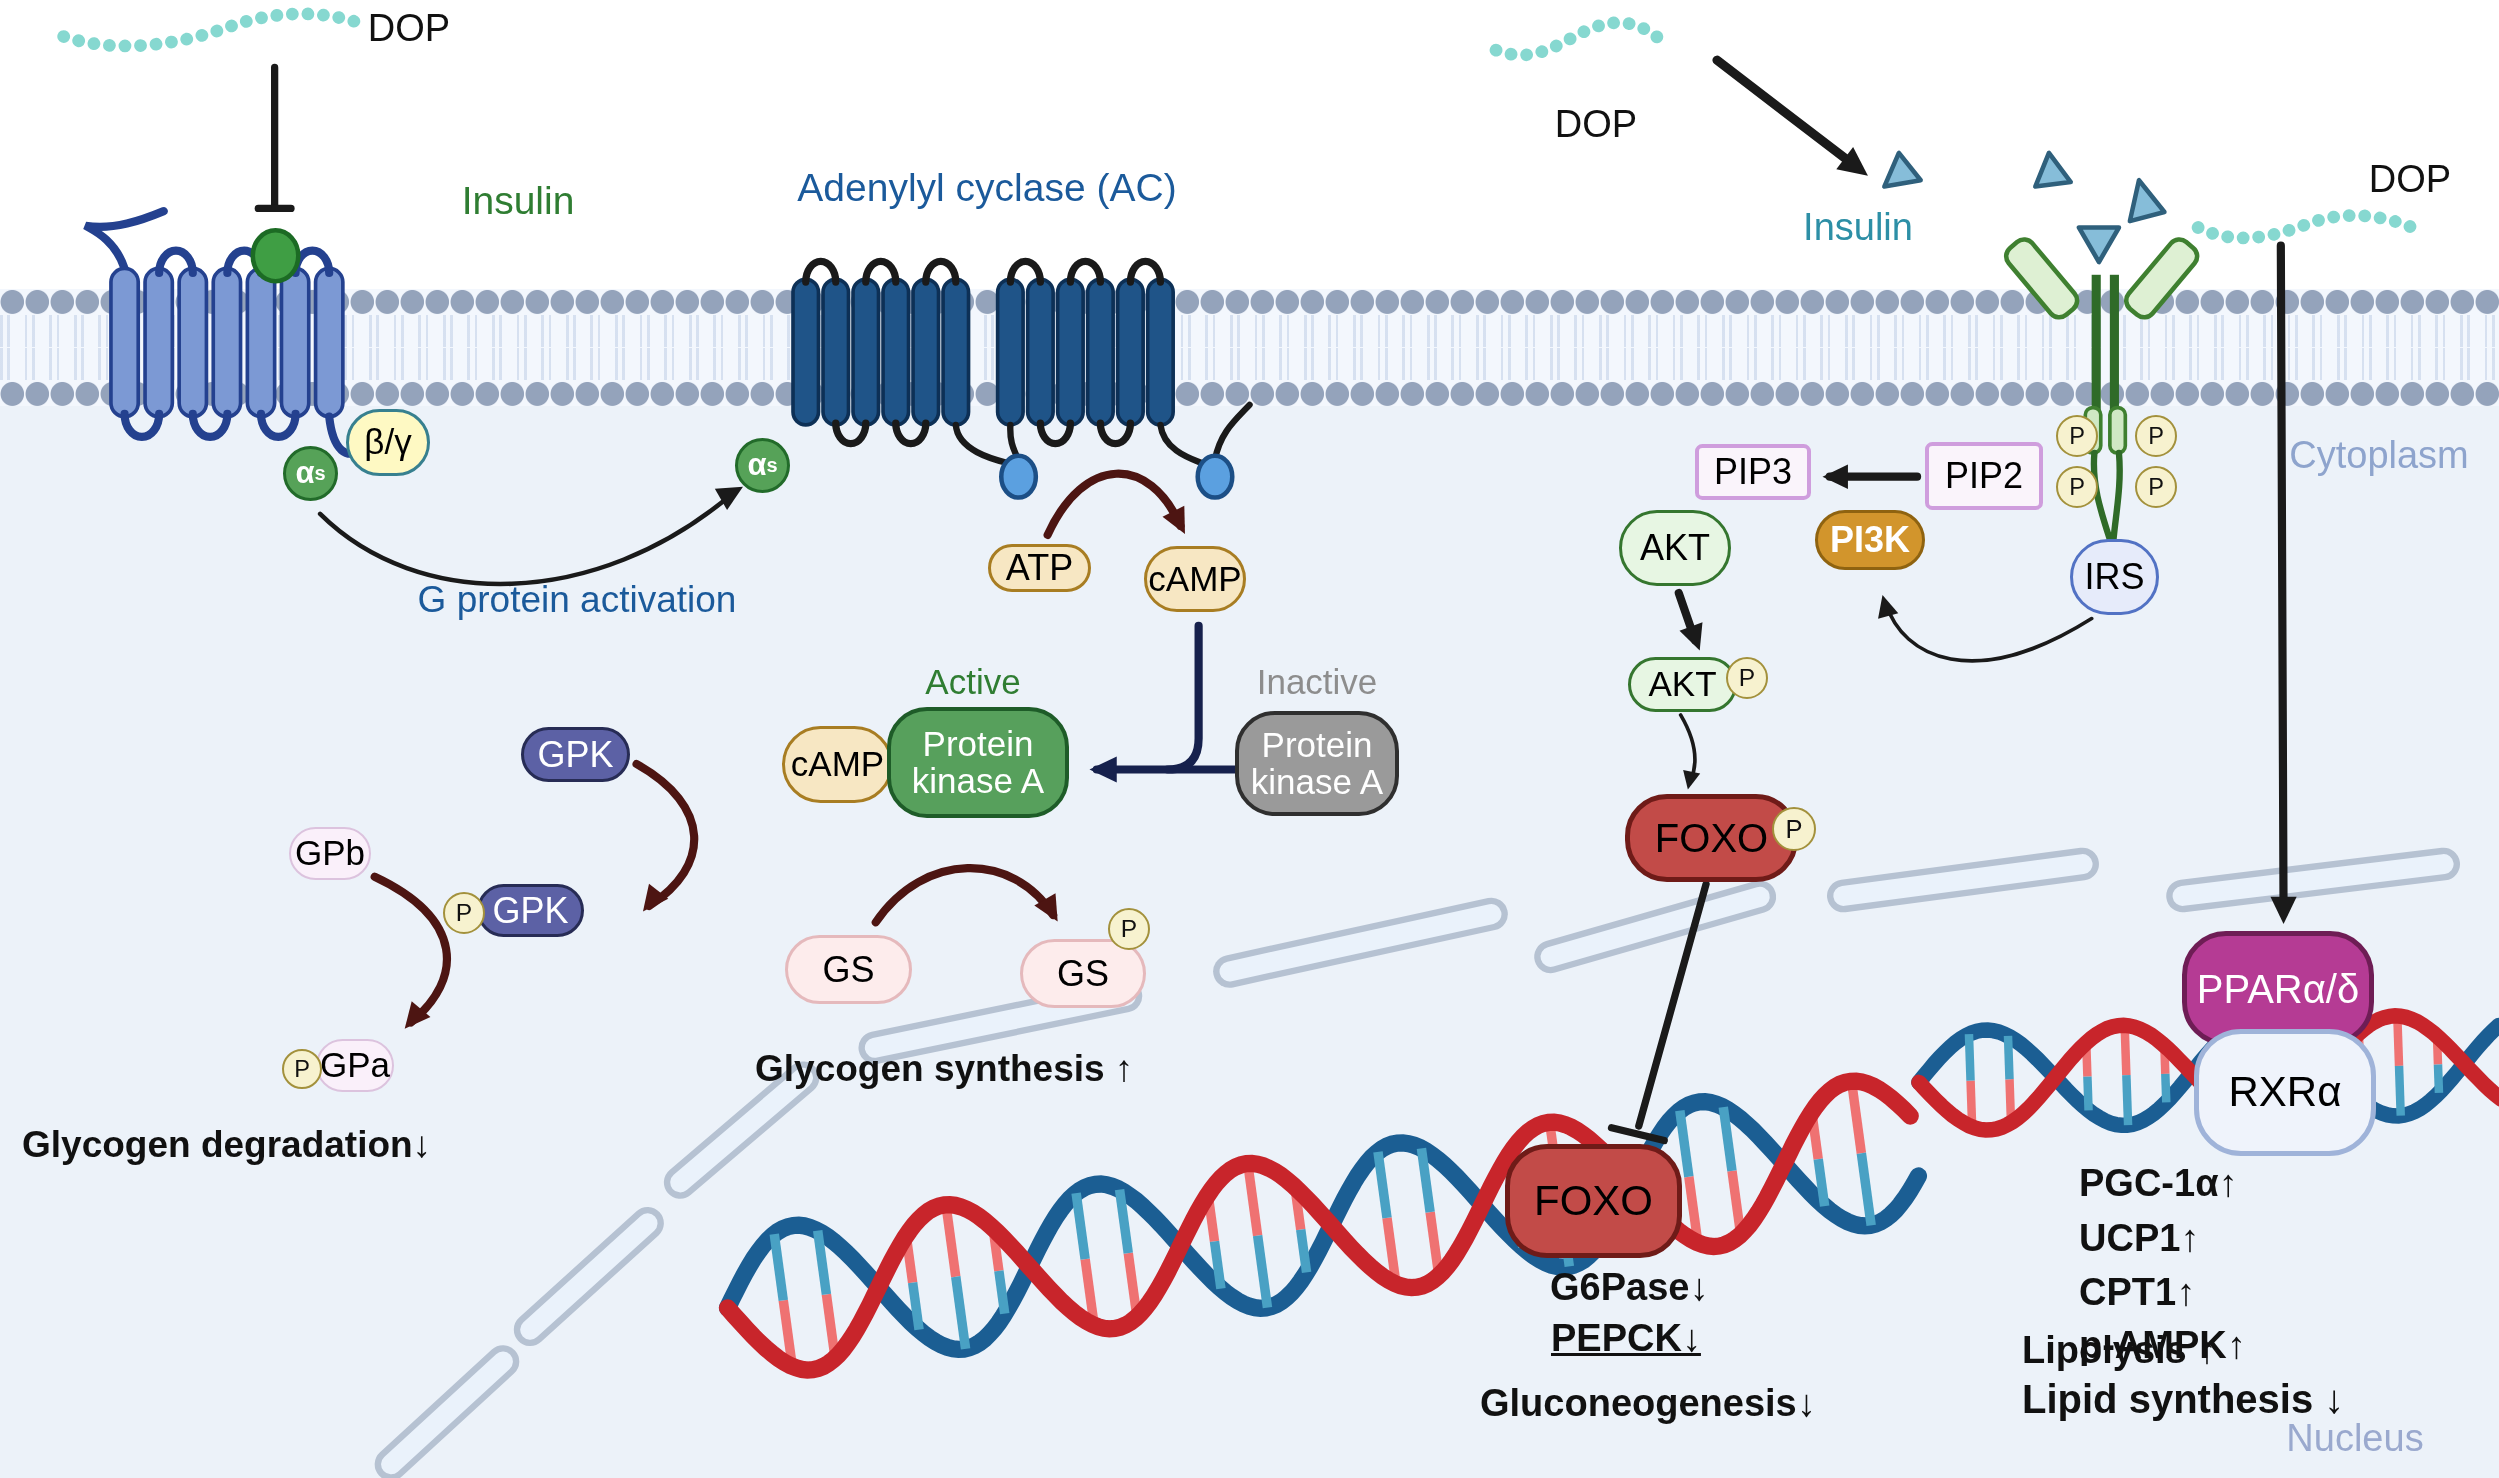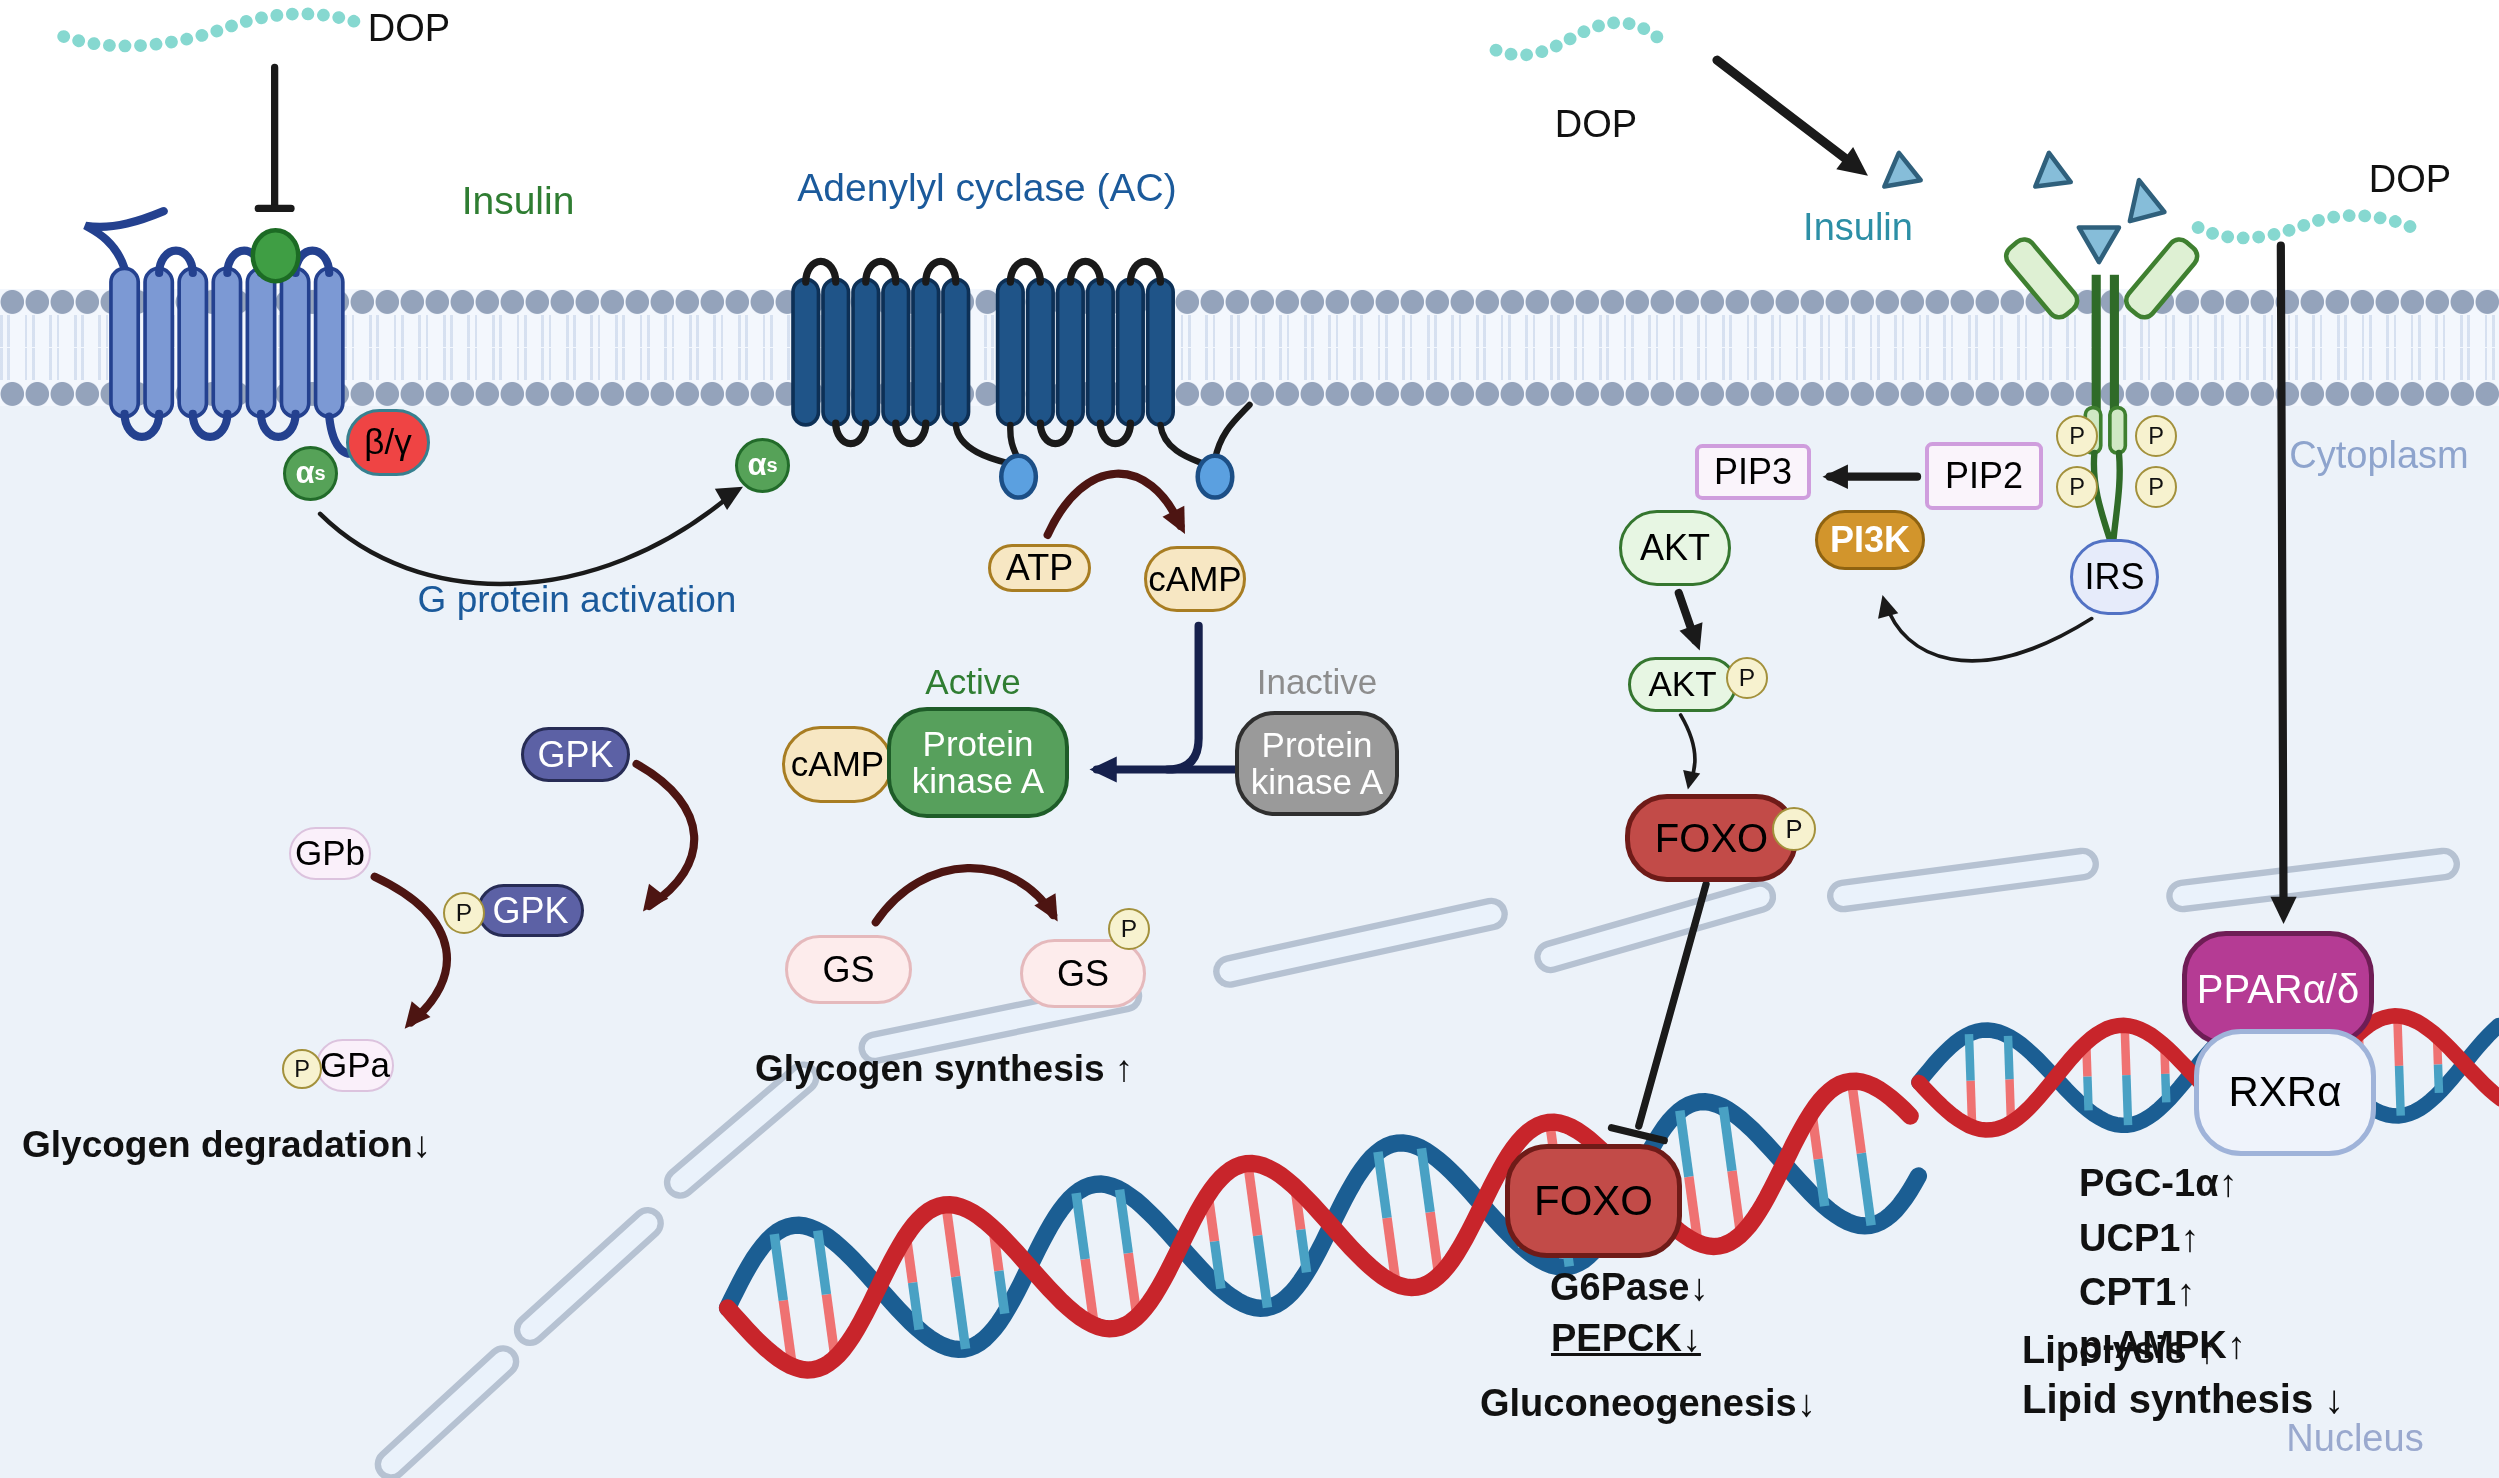--- a/index.html
+++ b/index.html
@@ -249,21 +249,21 @@
   <div class="lbl bold" style="left:2022px;top:1377px;font-size:40px;">Lipid synthesis ↓</div>
 
   <div class="box" style="left:283px;top:446px;width:55px;height:55px;border-radius:50%;background:#56a258;border:3.6px solid #226b2a;color:#fff;font-size:31px;font-weight:bold;">
       <span>α</span>
       <sub style="font-size:20px;">s</sub>
     </div>
   <div class="box" style="left:735px;top:438px;width:55px;height:55px;border-radius:50%;background:#56a258;border:3.6px solid #226b2a;color:#fff;font-size:31px;font-weight:bold;">
       <span>α</span>
       <sub style="font-size:20px;">s</sub>
     </div>
-  <div class="box pill" style="left:346px;top:409px;width:84px;height:67px;background:#ef4444;border:3.6px solid #37808f;font-size:35px;">β/γ</div>
+  <div class="box pill" style="left:346px;top:409px;width:84px;height:67px;background:#fef9c3;border:3.6px solid #37808f;font-size:35px;">β/γ</div>
 
   <div class="box pill" style="left:988px;top:544px;width:103px;height:48px;background:#f7e7c3;border:3.6px solid #a87d22;font-size:36px;">ATP</div>
   <div class="box pill" style="left:1144px;top:546px;width:102px;height:66px;background:#f7e7c3;border:3.6px solid #a87d22;font-size:35px;">cAMP</div>
   <div class="box pill" style="left:782px;top:726px;width:111px;height:77px;background:#f7e7c3;border:3.6px solid #a87d22;font-size:35px;">cAMP</div>
   <div class="box" style="left:887px;top:707px;width:182px;height:111px;border-radius:40px;background:#57a05c;border:4.5px solid #1e5c28;color:#fff;font-size:35px;">Protein kinase A</div>
   <div class="box" style="left:1235px;top:711px;width:164px;height:105px;border-radius:40px;background:#9a9a9a;border:4.5px solid #2f2f2f;color:#fff;font-size:35px;">Protein kinase A</div>
 
   <div class="box pill" style="left:521px;top:727px;width:109px;height:55px;background:#5c61a5;border:3.6px solid #272c55;color:#fff;font-size:36px;">GPK</div>
   <div class="box pill" style="left:477px;top:884px;width:107px;height:53px;background:#5c61a5;border:3.6px solid #272c55;color:#fff;font-size:36px;">GPK</div>
   <div class="box pill" style="left:289px;top:827px;width:82px;height:53px;background:#faf0fa;border:2.7px solid #dcc3de;font-size:35px;">GPb</div>

